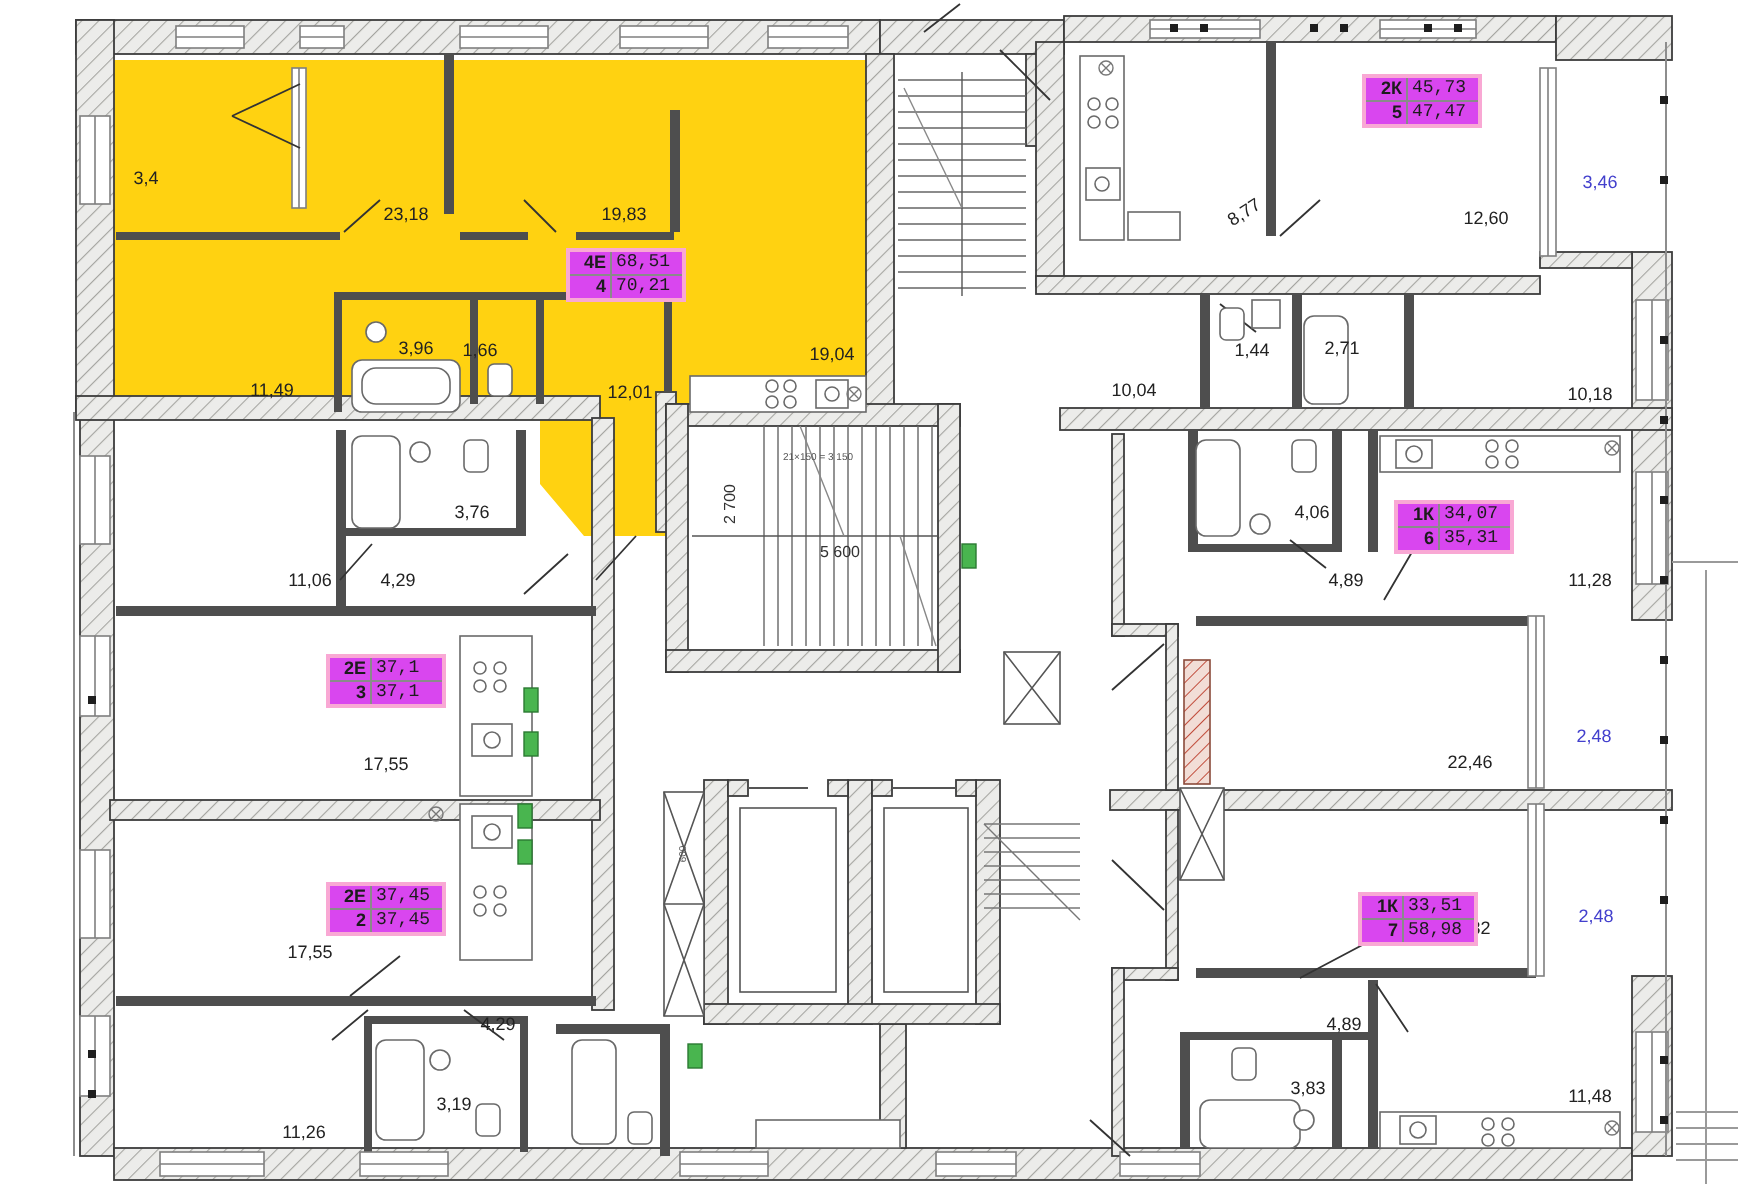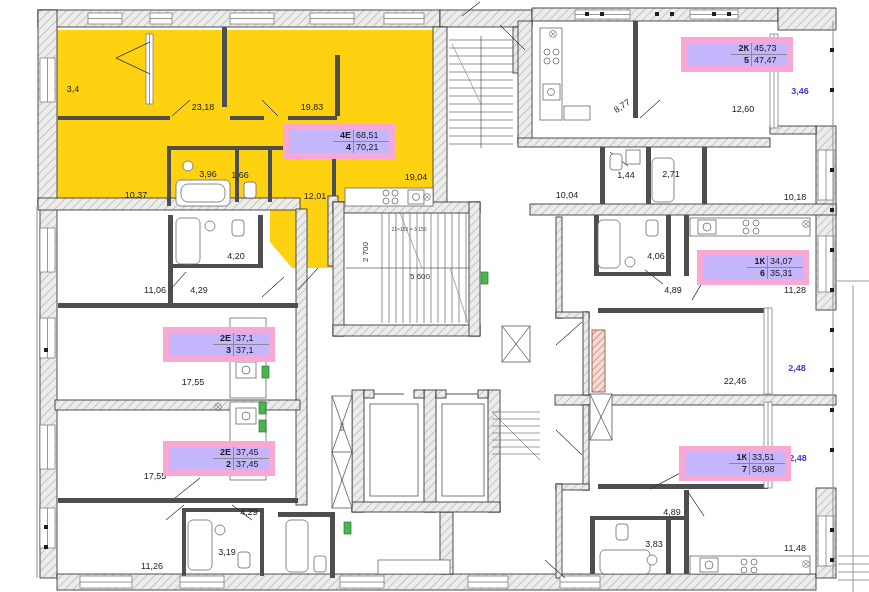--- a/index.html
+++ b/index.html
@@ -3,27 +3,27 @@
 <meta charset="utf-8">
 <style>
   html,body{margin:0;padding:0;background:#fff;}
   .plan{position:relative;width:869px;height:592px;background:#fff;overflow:hidden;
         font-family:"Liberation Sans",sans-serif;}
   .plan svg{position:absolute;left:0;top:0;}
   .lbl{position:absolute;transform:translate(-50%,-50%);font-size:9px;color:#222;
        white-space:nowrap;z-index:2;letter-spacing:0;}
   .lbl.rot{transform:translate(-50%,-50%) rotate(-90deg);}
   .lbl.rot33{transform:translate(-50%,-50%) rotate(-33deg);}
-  .lbl.blue{color:#4340cd;background:rgba(255,255,255,.92);padding:0 2px;font-weight:bold;}
+  .lbl.blue{color:#4340cd;background:rgba(255,255,255,.92);padding:0 2px;}
   .lbl.dim{font-size:8px;color:#333;}
   .lbl.tiny{font-size:5px;color:#555;}
-  .ib{position:absolute;display:grid;grid-template-columns:20px 36px;background:#c4b5fd;
-      border:6px solid #f9a8d4;font-size:9px;line-height:11px;color:#1c1c1c;z-index:3;padding-left:44px;}
+  .ib{position:absolute;display:grid;grid-template-columns:20px 36px;background:#d946ef;
+      border:2px solid #f9a8d4;font-size:9px;line-height:11px;color:#1c1c1c;z-index:3;}
   .ib .t{text-align:right;padding-right:2px;font-weight:700;}
-  .ib .a{border-left:1px solid #8a8a8a;padding-left:2px;}
+  .ib .a{border-left:1px solid #8a8a8a;padding-left:2px;font-family:Liberation Mono, monospace;}
   .ib .r2{border-top:1px solid #8a8a8a;}
 </style>
 </head>
 <body>
 
 <div class="plan">
 
 <svg width="869" height="592" viewBox="0 0 869 592">
   <defs>
     <pattern id="hw" width="6" height="6" patternUnits="userSpaceOnUse" patternTransform="rotate(45)">
@@ -411,21 +411,21 @@
     <path d="M853 285 V592 M836 281 H869"></path>
     <path d="M838 556 H869 M838 564 H869 M838 572 H869 M838 580 H869"></path>
   </g>
 </svg>
 
 <span class="lbl" style="left:73px;top:89px">3,4</span>
 <span class="lbl" style="left:203px;top:107px">23,18</span>
 <span class="lbl" style="left:312px;top:107px">19,83</span>
 <span class="lbl" style="left:208px;top:174px">3,96</span>
 <span class="lbl" style="left:240px;top:175px">1,66</span>
-<span class="lbl" style="left:136px;top:195px">10,37</span>
+<span class="lbl" style="left:136px;top:195px">11,49</span>
 <span class="lbl" style="left:315px;top:196px">12,01</span>
 <span class="lbl" style="left:416px;top:177px">19,04</span>
 
 <span class="lbl rot33" style="left:622px;top:106px">8,77</span>
 <span class="lbl" style="left:743px;top:109px">12,60</span>
 <span class="lbl blue" style="left:800px;top:91px">3,46</span>
 <span class="lbl" style="left:626px;top:175px">1,44</span>
 <span class="lbl" style="left:671px;top:174px">2,71</span>
 <span class="lbl" style="left:567px;top:195px">10,04</span>
 <span class="lbl" style="left:795px;top:197px">10,18</span>
@@ -436,21 +436,21 @@
 <span class="lbl" style="left:735px;top:381px">22,46</span>
 <span class="lbl blue" style="left:797px;top:368px">2,48</span>
 
 <span class="lbl" style="left:734px;top:464px">13,32</span>
 <span class="lbl blue" style="left:798px;top:458px">2,48</span>
 <span class="lbl" style="left:672px;top:512px">4,89</span>
 <span class="lbl" style="left:654px;top:544px">3,83</span>
 <span class="lbl" style="left:795px;top:548px">11,48</span>
 
 <span class="lbl" style="left:155px;top:290px">11,06</span>
-<span class="lbl" style="left:236px;top:256px">4,20</span>
+<span class="lbl" style="left:236px;top:256px">3,76</span>
 <span class="lbl" style="left:199px;top:290px">4,29</span>
 <span class="lbl" style="left:193px;top:382px">17,55</span>
 
 <span class="lbl" style="left:155px;top:476px">17,55</span>
 <span class="lbl" style="left:249px;top:512px">4,29</span>
 <span class="lbl" style="left:227px;top:552px">3,19</span>
 <span class="lbl" style="left:152px;top:566px">11,26</span>
 
 <span class="lbl dim rot" style="left:365px;top:252px">2 700</span>
 <span class="lbl dim" style="left:420px;top:276px">5 600</span>

